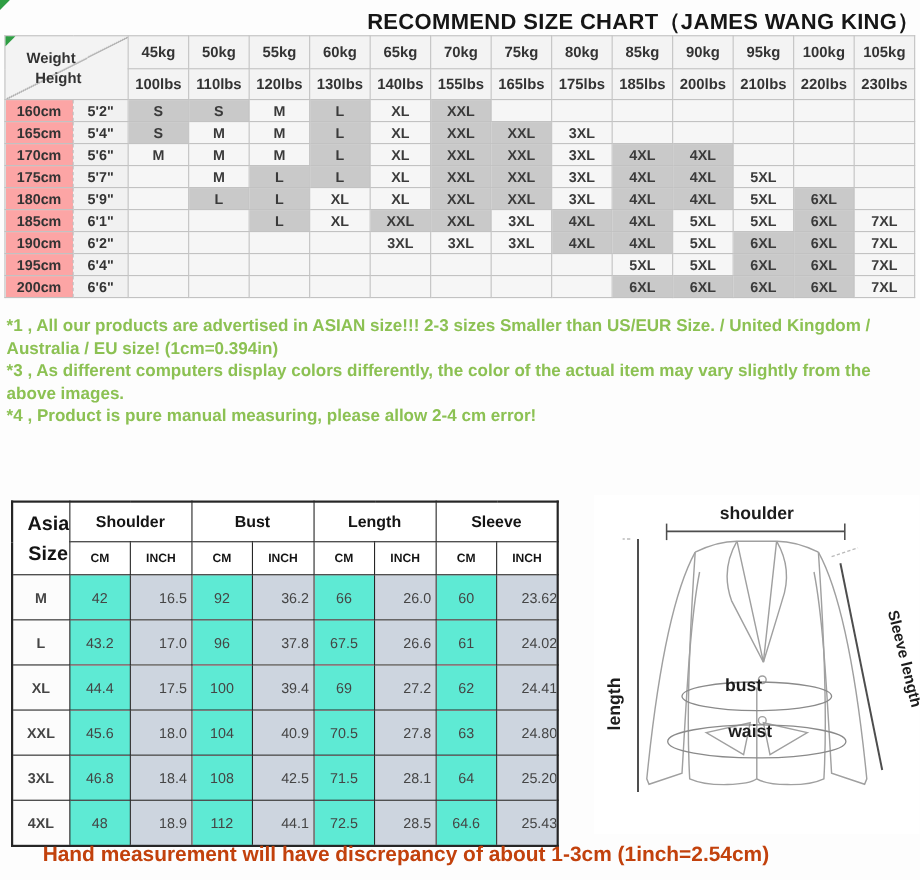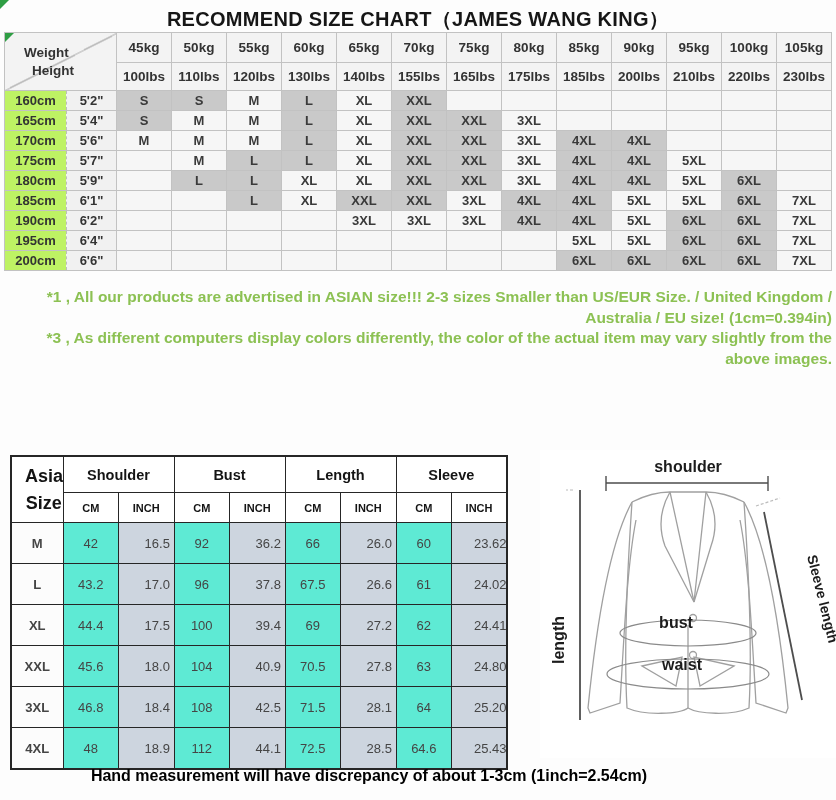--- a/index.html
+++ b/index.html
@@ -5,43 +5,43 @@
   html,body{margin:0;padding:0;}
   body{
     width:836px;height:800px;position:relative;background:#fdfdfd;
     font-family:"Liberation Sans", sans-serif;overflow:hidden;
   }
   .corner-flag{position:absolute;width:0;height:0;
     border-top:9px solid #2f9e44;border-right:9px solid transparent;z-index:5;}
   .flag-page{left:0;top:0;}
   .flag-table{left:5px;top:33px;}
 
-  .title-bar{position:absolute;left:0;top:6px;width:836px;text-align:center;
+  .title-bar{position:absolute;left:0;top:6px;width:836px;text-align:right;
     font-size:20px;font-weight:bold;color:#161616;letter-spacing:.3px;}
 
   
   .size-chart{position:absolute;left:4px;top:32px;}
   .size-chart table{border-collapse:collapse;table-layout:fixed;width:828px;background:#f3f3f3;}
   .size-chart td{border:1px solid #c2c2c2;text-align:center;font-weight:bold;
     color:#3a3a3a;font-size:13px;padding:0;overflow:hidden;white-space:nowrap;}
   .size-chart td.kg{height:29px;font-size:13.5px;color:#333;}
   .size-chart td.lbs{height:27px;font-size:13.5px;color:#333;border-top:1px dashed #bdbdbd;margin-left:12px;}
   .size-chart td.corner{background:
       linear-gradient(to bottom right,rgba(0,0,0,0) 49.4%,#adadad 49.4%,#adadad 50.6%,rgba(0,0,0,0) 50.6%);
       text-align:left;vertical-align:middle;padding-left:19px;font-size:13.5px;color:#333;line-height:1.3;}
   .size-chart td.corner .w2{padding-left:8px;display:block;}
   .size-chart tr.body-row td{height:19px;}
-  .size-chart td.cm{background:#bef264;border-right:1px dashed #bdbdbd;color:#333;}
+  .size-chart td.cm{background:#fca5a5;border-right:1px dashed #bdbdbd;color:#333;}
   .size-chart td.ft{background:#f1f1f1;border-left:1px dashed #bdbdbd;color:#333;}
   .size-chart td.cell-plain{background:#f6f6f6;}
   .size-chart td.cell-shaded{background:#c9c9c9;}
 
   
   .notes{position:absolute;left:6px;top:287px;width:826px;color:#8cc153;
-    font-weight:bold;font-size:15.5px;line-height:20.5px;text-align:right;}
+    font-weight:bold;font-size:15.5px;line-height:20.5px;}
   .notes p{margin:0;}
 
   
   .measure{position:absolute;left:10px;top:455px;}
   .measure table{border-collapse:collapse;table-layout:fixed;width:496px;
     border:2px solid #262626;background:#fff;}
   .measure td{border:1px solid #262626;text-align:center;padding:0;overflow:hidden;}
   .measure td.group{height:35px;font-weight:bold;font-size:14.5px;color:#141414;}
   .measure td.unit{height:29px;font-weight:bold;font-size:11px;color:#141414;}
   .measure td.asize{font-weight:bold;font-size:13px;color:#141414;background:#fcfcfc;}
@@ -49,21 +49,21 @@
   .measure tr.mrow td{height:40px;font-size:13px;color:#454545;}
   .measure td.cmcell{background:#5eead4;}
   .measure td.incell{background:#cdd5df;padding-left:22px;}
 
   
   .diagram{position:absolute;left:540px;top:450px;width:296px;height:308px;background:#fff;}
   .diagram svg{display:block;}
   .diagram text{font-family:"Liberation Sans", sans-serif;font-weight:bold;fill:#1c1c1c;}
 
   .footer{position:absolute;left:0;top:767px;width:738px;text-align:center;
-    font-size:16px;font-weight:bold;color:#000000;}
+    font-size:19px;font-weight:bold;color:#c2410c;}
 </style>
 </head>
 <body>
 
 <div class="corner-flag flag-page"></div>
 <div class="corner-flag flag-table"></div>
 
 <div class="title-bar">RECOMMEND SIZE CHART（JAMES WANG KING）</div>
 
 <div class="size-chart">
@@ -270,20 +270,21 @@
           <td class="cell-shaded">6XL</td>
           <td class="cell-plain">7XL</td>
         </tr>
       </tbody>
     </table>
 </div>
 
 <div class="notes">
     <p>*1 , All our products are advertised in ASIAN size!!! 2-3 sizes Smaller than US/EUR Size. / United Kingdom / Australia / EU size! (1cm=0.394in)</p>
     <p>*3 , As different computers display colors differently, the color of the actual item may vary slightly from the above images.</p>
+    <p>*4 , Product is pure manual measuring, please allow 2-4 cm error!</p>
   </div>
 
 <div class="measure">
   <table>
       <colgroup>
         <col style="width: 52px;">
         <col style="width: 55.5px;">
         <col style="width: 55.5px;">
         <col style="width: 55.5px;">
         <col style="width: 55.5px;">

